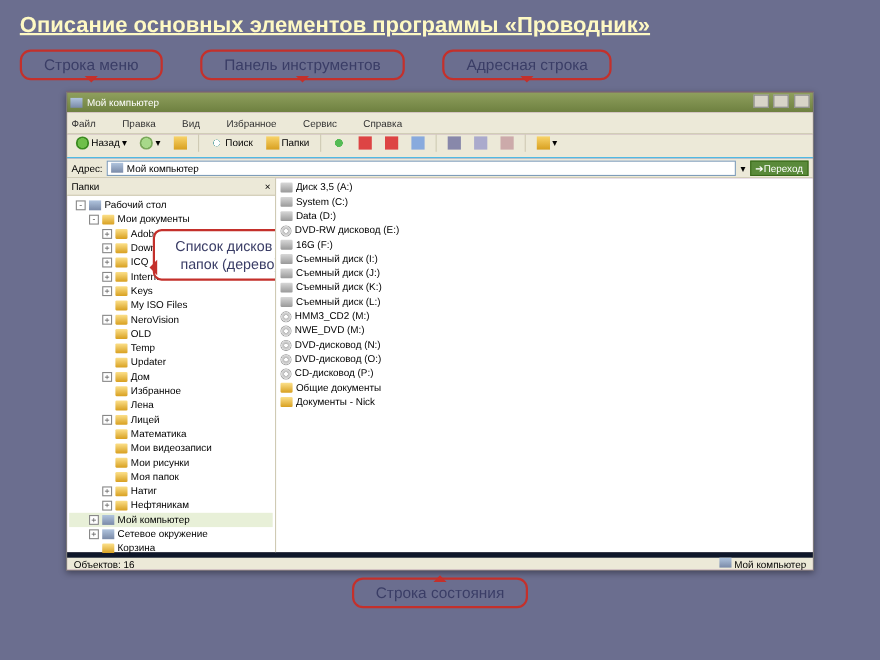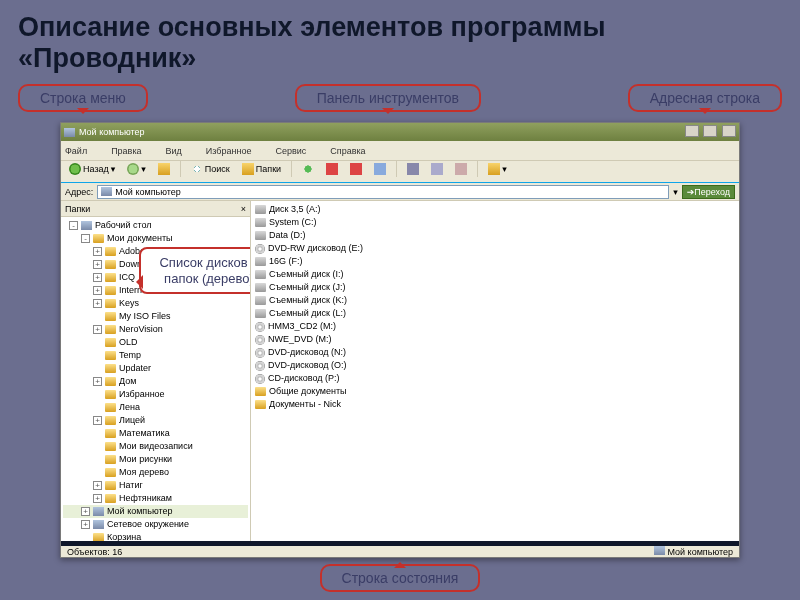--- a/index.html
+++ b/index.html
@@ -5,28 +5,29 @@
   * { box-sizing: border-box; margin: 0; padding: 0; }
   body {
     background: #6b6e8f;
     font-family: Tahoma, Arial, sans-serif;
     width: 800px;
     height: 600px;
     overflow: hidden;
     position: relative;
   }
   .slide-title {
-    color: #0f172a;
-    font-size: 27px;
+    color: #fef9c3;
+    font-size: 20px;
     font-weight: bold;
     padding: 12px 18px 10px;
+    text-decoration: underline;
   }
   .callout-row {
     display: flex;
-    justify-content: space-between;
+    justify-content: flex-start;
     padding: 0 18px 6px;
     gap: 34px;
   }
   .callout {
     border: 2px solid #c4302b;
     border-radius: 10px;
     color: #3a3d66;
     background: transparent;
     font-size: 14px;
     padding: 4px 20px;
@@ -354,21 +355,21 @@
             <span>Мои видеозаписи</span>
           </div>
           <div class="tree-item lv3">
             <span class="exp none"></span>
             <span class="ico-folder"></span>
             <span>Мои рисунки</span>
           </div>
           <div class="tree-item lv3">
             <span class="exp none"></span>
             <span class="ico-folder"></span>
-            <span>Моя дерево</span>
+            <span>Моя папок</span>
           </div>
           <div class="tree-item lv3">
             <span class="exp">+</span>
             <span class="ico-folder"></span>
             <span>Натиг</span>
           </div>
           <div class="tree-item lv3">
             <span class="exp">+</span>
             <span class="ico-folder"></span>
             <span>Нефтяникам</span>

